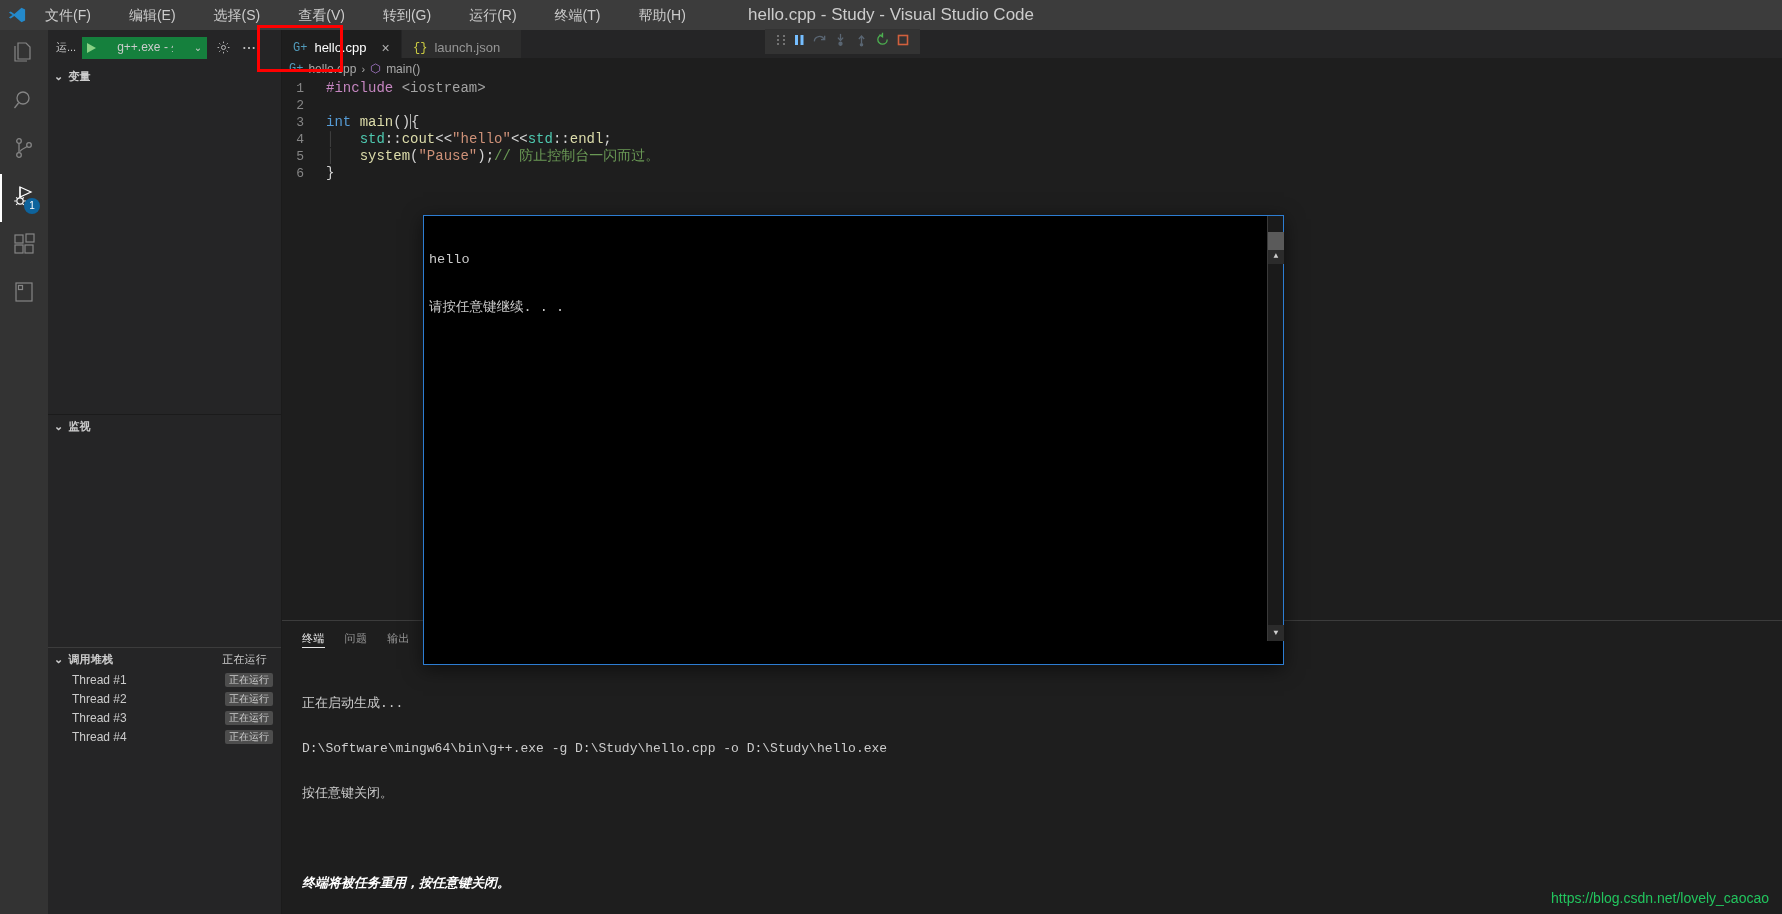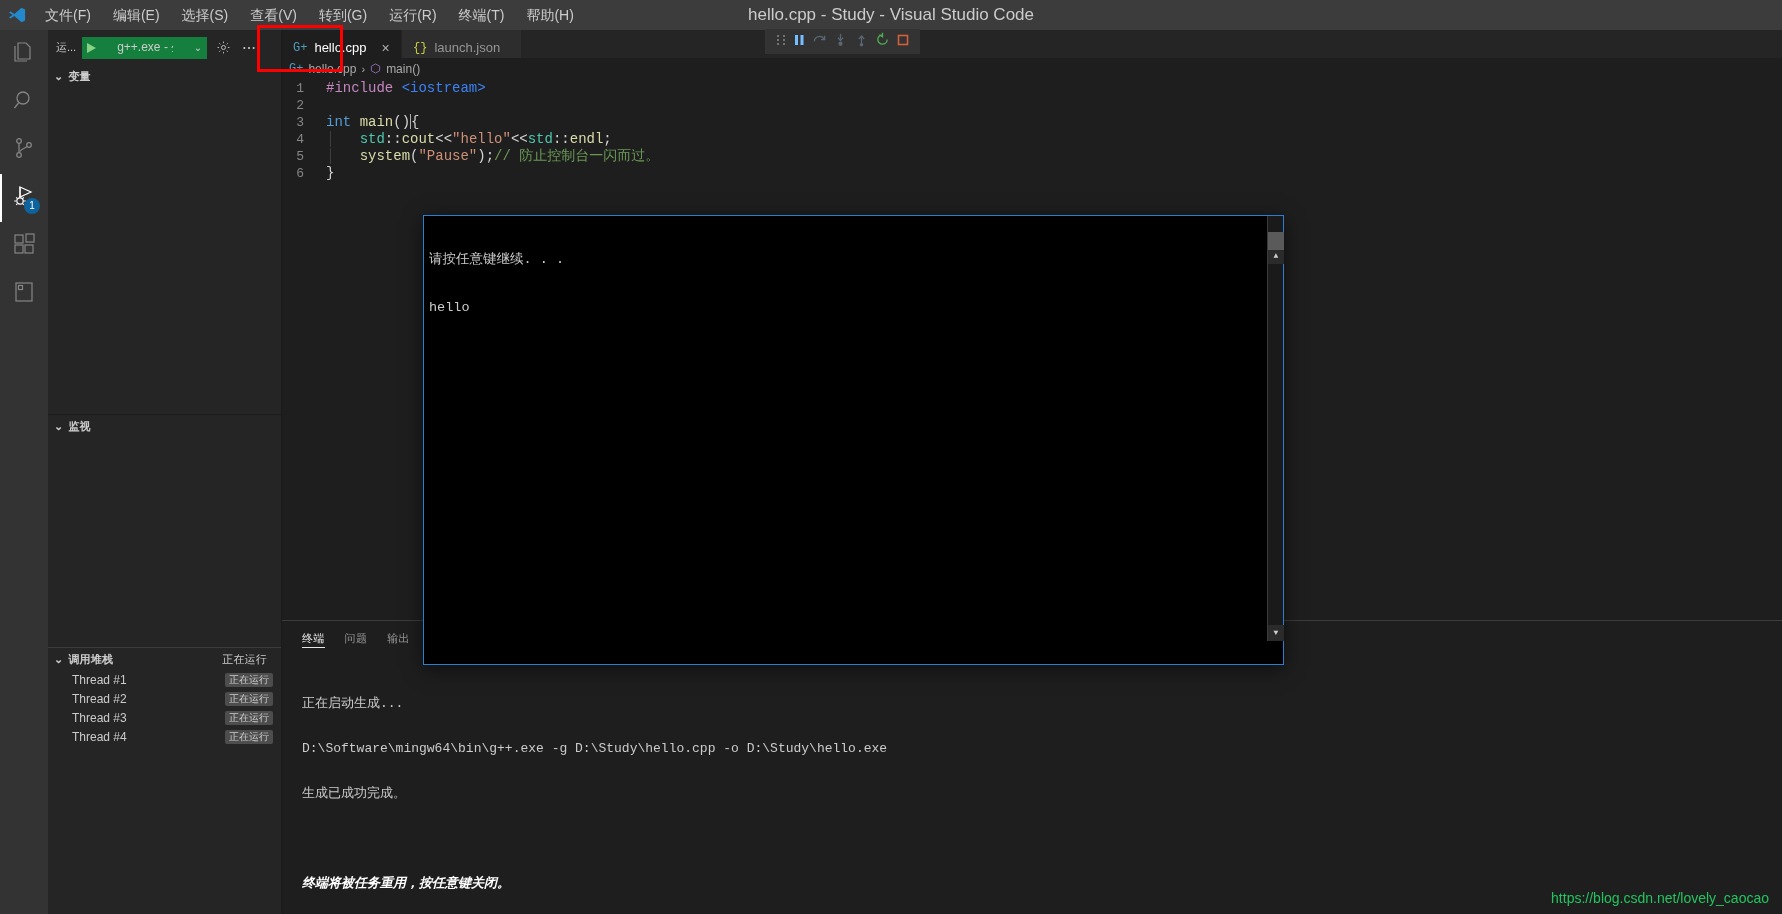--- a/index.html
+++ b/index.html
@@ -10,21 +10,21 @@
     overflow: hidden;
   }
   #app { position: relative; width: 1782px; height: 914px; background: #1e1e1e; }
 
   
   .titlebar {
     position: absolute; top: 0; left: 0; width: 1782px; height: 30px;
     background: #3c3c3c; display: flex; align-items: center;
   }
   .vscode-logo { width: 34px; display: flex; align-items: center; justify-content: center; }
-  .menu { display: flex; align-items: center; gap: 0px; }
+  .menu { display: flex; align-items: center; gap: 16px; }
   .menu-item {
     font-size: 14px; color: #cccccc; padding: 4px 11px; white-space: nowrap;
     line-height: 16px;
   }
   .win-title {
     position: absolute; left: 0; right: 0; text-align: center;
     font-size: 17px; color: #cccccc; pointer-events: none;
   }
 
   
@@ -120,21 +120,21 @@
     position: absolute; top: 80px; left: 282px; width: 1500px; height: 540px; background: #1e1e1e;
     font-family: "Liberation Mono", monospace; font-size: 14px;
   }
   .code-line { display: flex; height: 17px; line-height: 17px; white-space: pre; }
   .ln {
     width: 44px; text-align: right; padding-right: 22px; color: #858585;
     font-size: 13px; flex: 0 0 44px;
   }
   .code { color: #d4d4d4; }
   .kw-pre { color: #c586c0; }      
-  .kw-inc { color: #3b82f6; }      
+  .kw-inc { color: #a3a3a3; }      
   .kw-type { color: #569cd6; }     
   .fn { color: #dcdcaa; }          
   .ns { color: #4ec9b0; }          
   .str { color: #ce9178; }
   .cmt { color: #6a9955; }
   .punct { color: #d4d4d4; }
   .indent-guide { color: #404040; }
   .cursor { display: inline-block; width: 1px; height: 15px; background: #aeafad; vertical-align: -3px; }
 
   
@@ -460,32 +460,32 @@
   <div class="panel">
     <div class="panel-tabs">
       <div class="panel-tab active">终端</div>
       <div class="panel-tab">问题</div>
       <div class="panel-tab">输出</div>
       <div class="panel-tab">调试控制台</div>
     </div>
     <div class="term-body">
       <div class="term-line">正在启动生成...</div>
       <div class="term-line">D:\Software\mingw64\bin\g++.exe -g D:\Study\hello.cpp -o D:\Study\hello.exe</div>
-      <div class="term-line">生成已成功完成。</div>
+      <div class="term-line">按任意键关闭。</div>
       <div class="term-blank"></div>
       <div class="term-line bold">终端将被任务重用，按任意键关闭。</div>
       
       
     </div>
   </div>
 
   <div class="console-win">
     <div class="console-body">
+      <div>hello</div>
       <div>请按任意键继续. . .</div>
-      <div>hello</div>
       <div class="console-scroll">
         <div class="sc-arrow">▲</div>
         <div class="sc-thumb"></div>
         <div class="sc-arrow bottom">▼</div>
       </div>
     </div>
   </div>
 
   <div class="red-box"></div>
 

